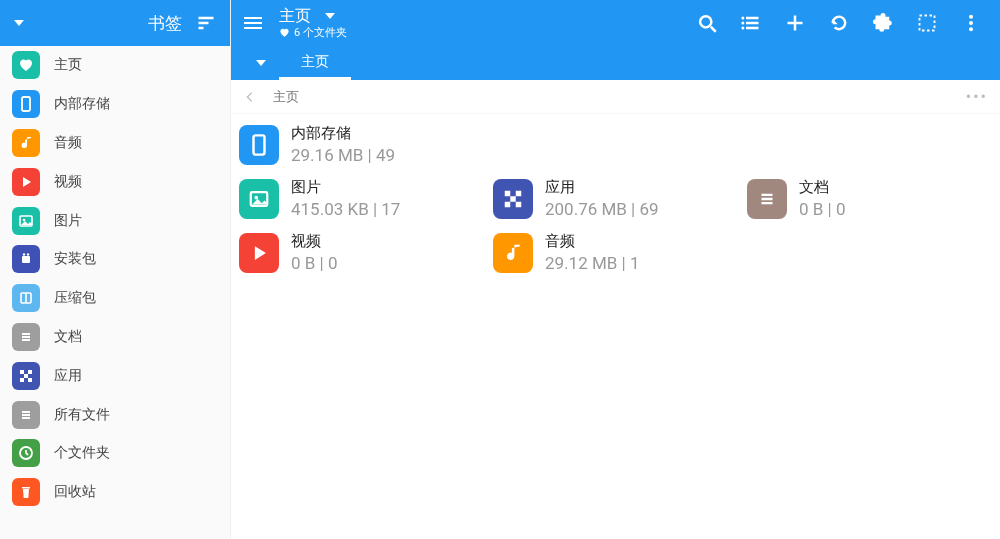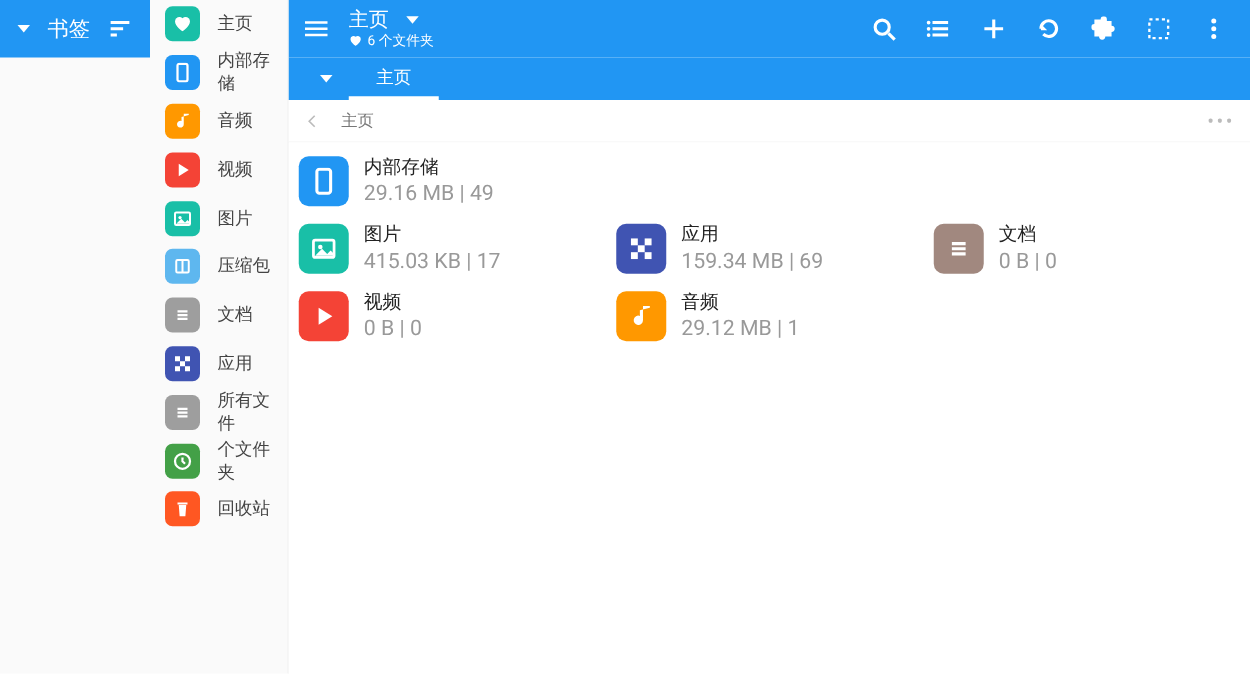--- a/index.html
+++ b/index.html
@@ -11,22 +11,23 @@
       overflow: hidden;
       background: #fff;
     }
 
     
     .sidebar {
       width: 231px;
       height: 100%;
       background: #fafafa;
       display: flex;
-      flex-direction: row;
+      flex-direction: column;
       border-right: 1px solid rgba(0,0,0,.04);
+      text-align: right;
     }
     .sidebar-header {
       height: 46px;
       background: #2196f3;
       color: #fff;
       display: flex;
       align-items: center;
       padding: 0 14px;
       gap: 14px;
     }
@@ -285,20 +286,28 @@
       </div>
       <div class="sb-item">
         <span class="sb-icon c-teal">
           <svg viewBox="0 0 16 16">
             <use href="#i-image"></use>
           </svg>
         </span>
         <span>图片</span>
       </div>
       <div class="sb-item">
+        <span class="sb-icon c-deepblue">
+          <svg viewBox="0 0 16 16">
+            <use href="#i-android"></use>
+          </svg>
+        </span>
+        <span>安装包</span>
+      </div>
+      <div class="sb-item">
         <span class="sb-icon c-lightblue">
           <svg viewBox="0 0 16 16">
             <use href="#i-archive"></use>
           </svg>
         </span>
         <span>压缩包</span>
       </div>
       <div class="sb-item">
         <span class="sb-icon c-grey">
           <svg viewBox="0 0 16 16">
@@ -441,21 +450,21 @@
           <span class="tile-sub">415.03  KB | 17</span>
         </span>
       </div><div class="tile">
         <span class="tile-icon c-indigo">
           <svg viewBox="0 0 16 16">
             <use href="#i-grid"></use>
           </svg>
         </span>
         <span class="tile-text">
           <span class="tile-label">应用</span>
-          <span class="tile-sub">159.34 MB | 69</span>
+          <span class="tile-sub">200.76 MB | 69</span>
         </span>
       </div><div class="tile">
         <span class="tile-icon c-brown">
           <svg viewBox="0 0 16 16">
             <use href="#i-doc"></use>
           </svg>
         </span>
         <span class="tile-text">
           <span class="tile-label">文档</span>
           <span class="tile-sub">0 B | 0</span>

